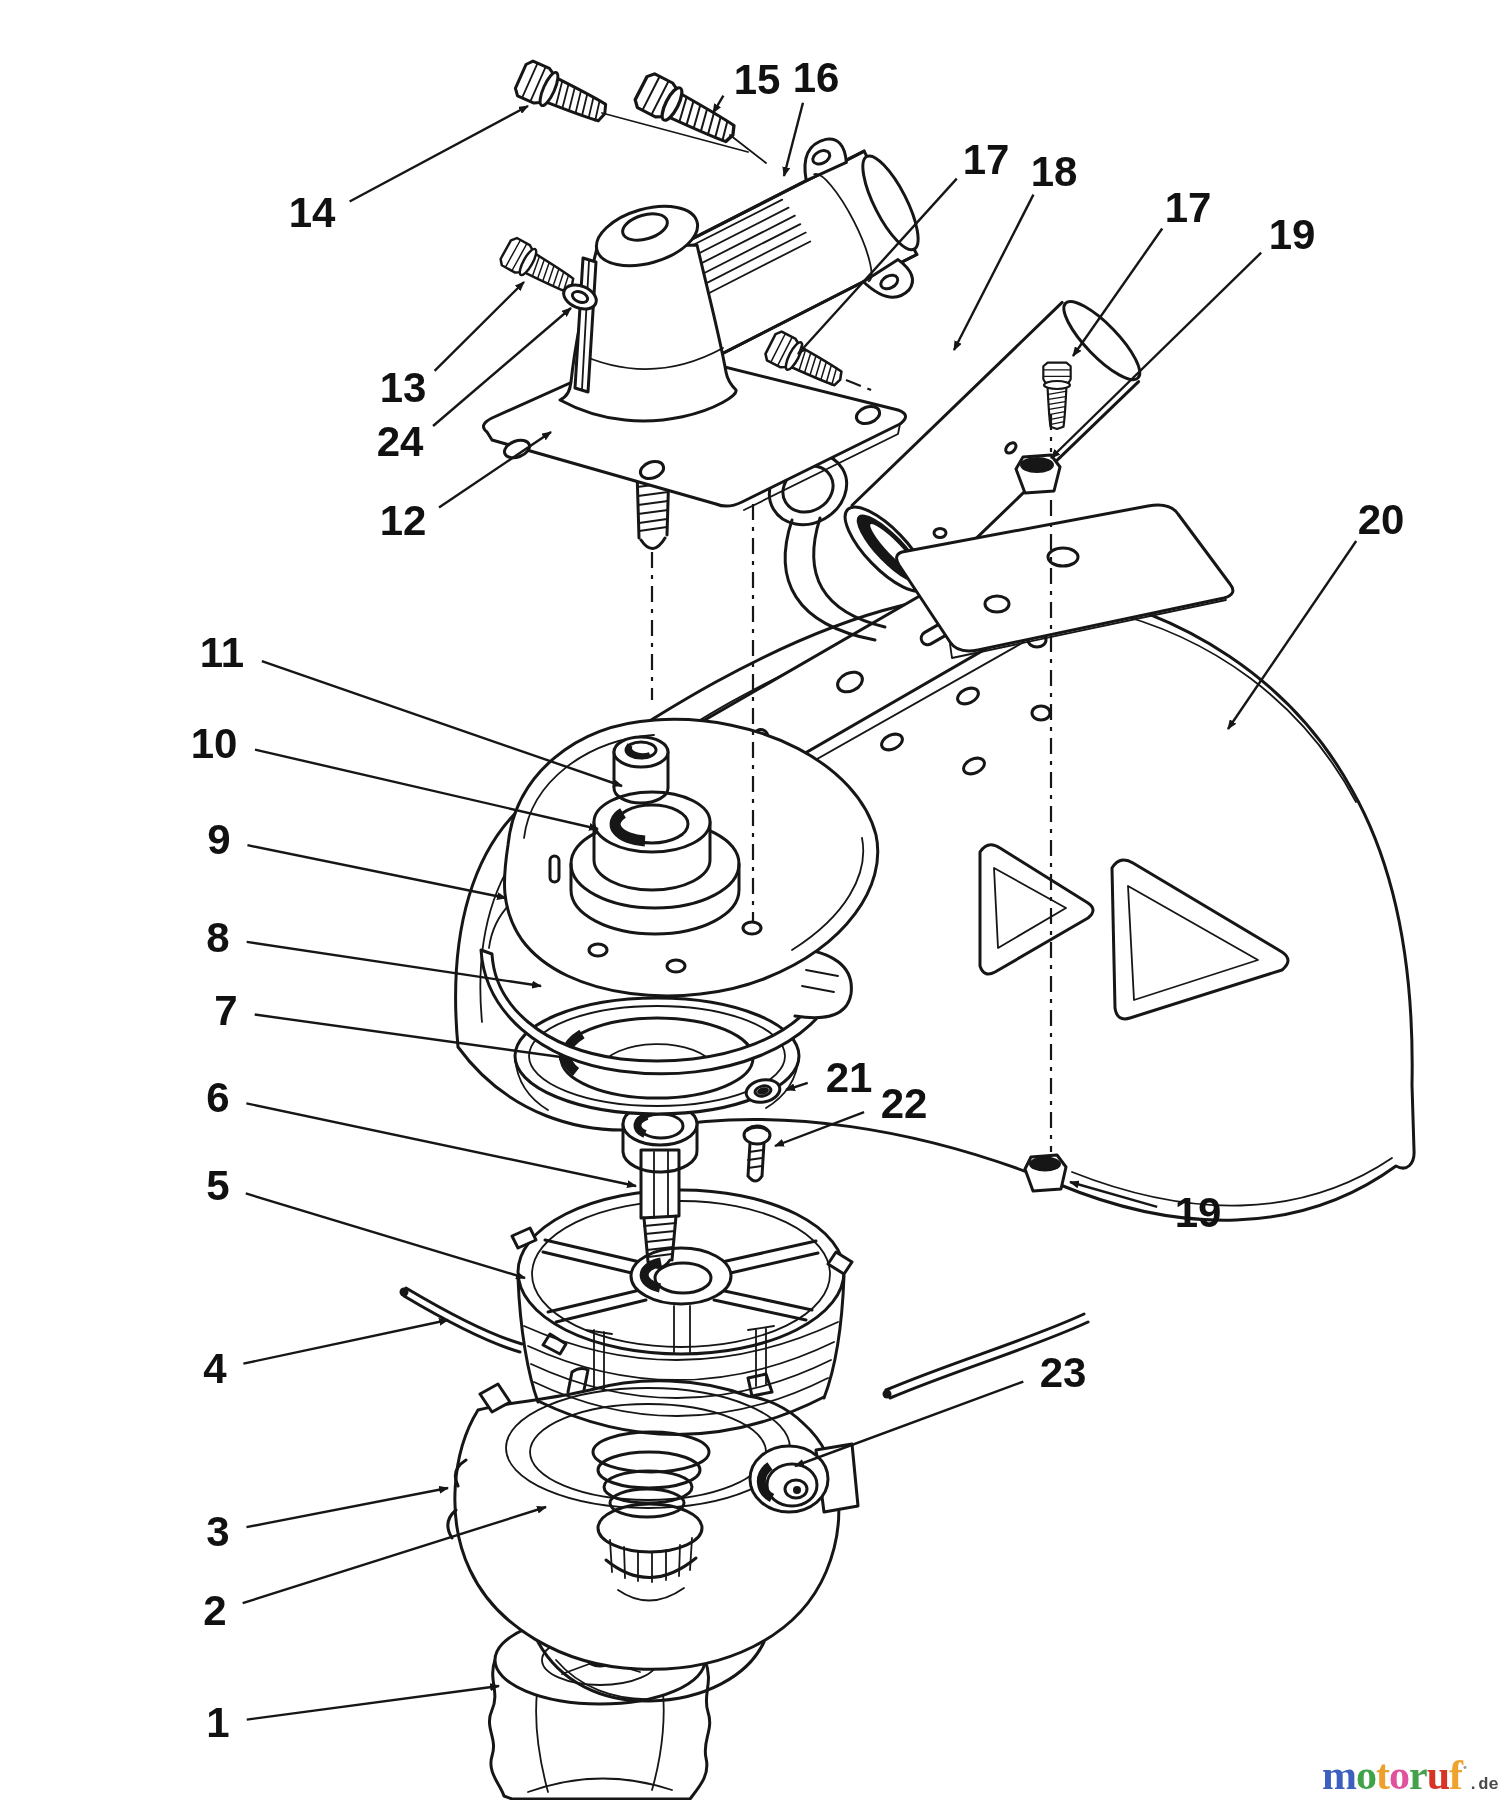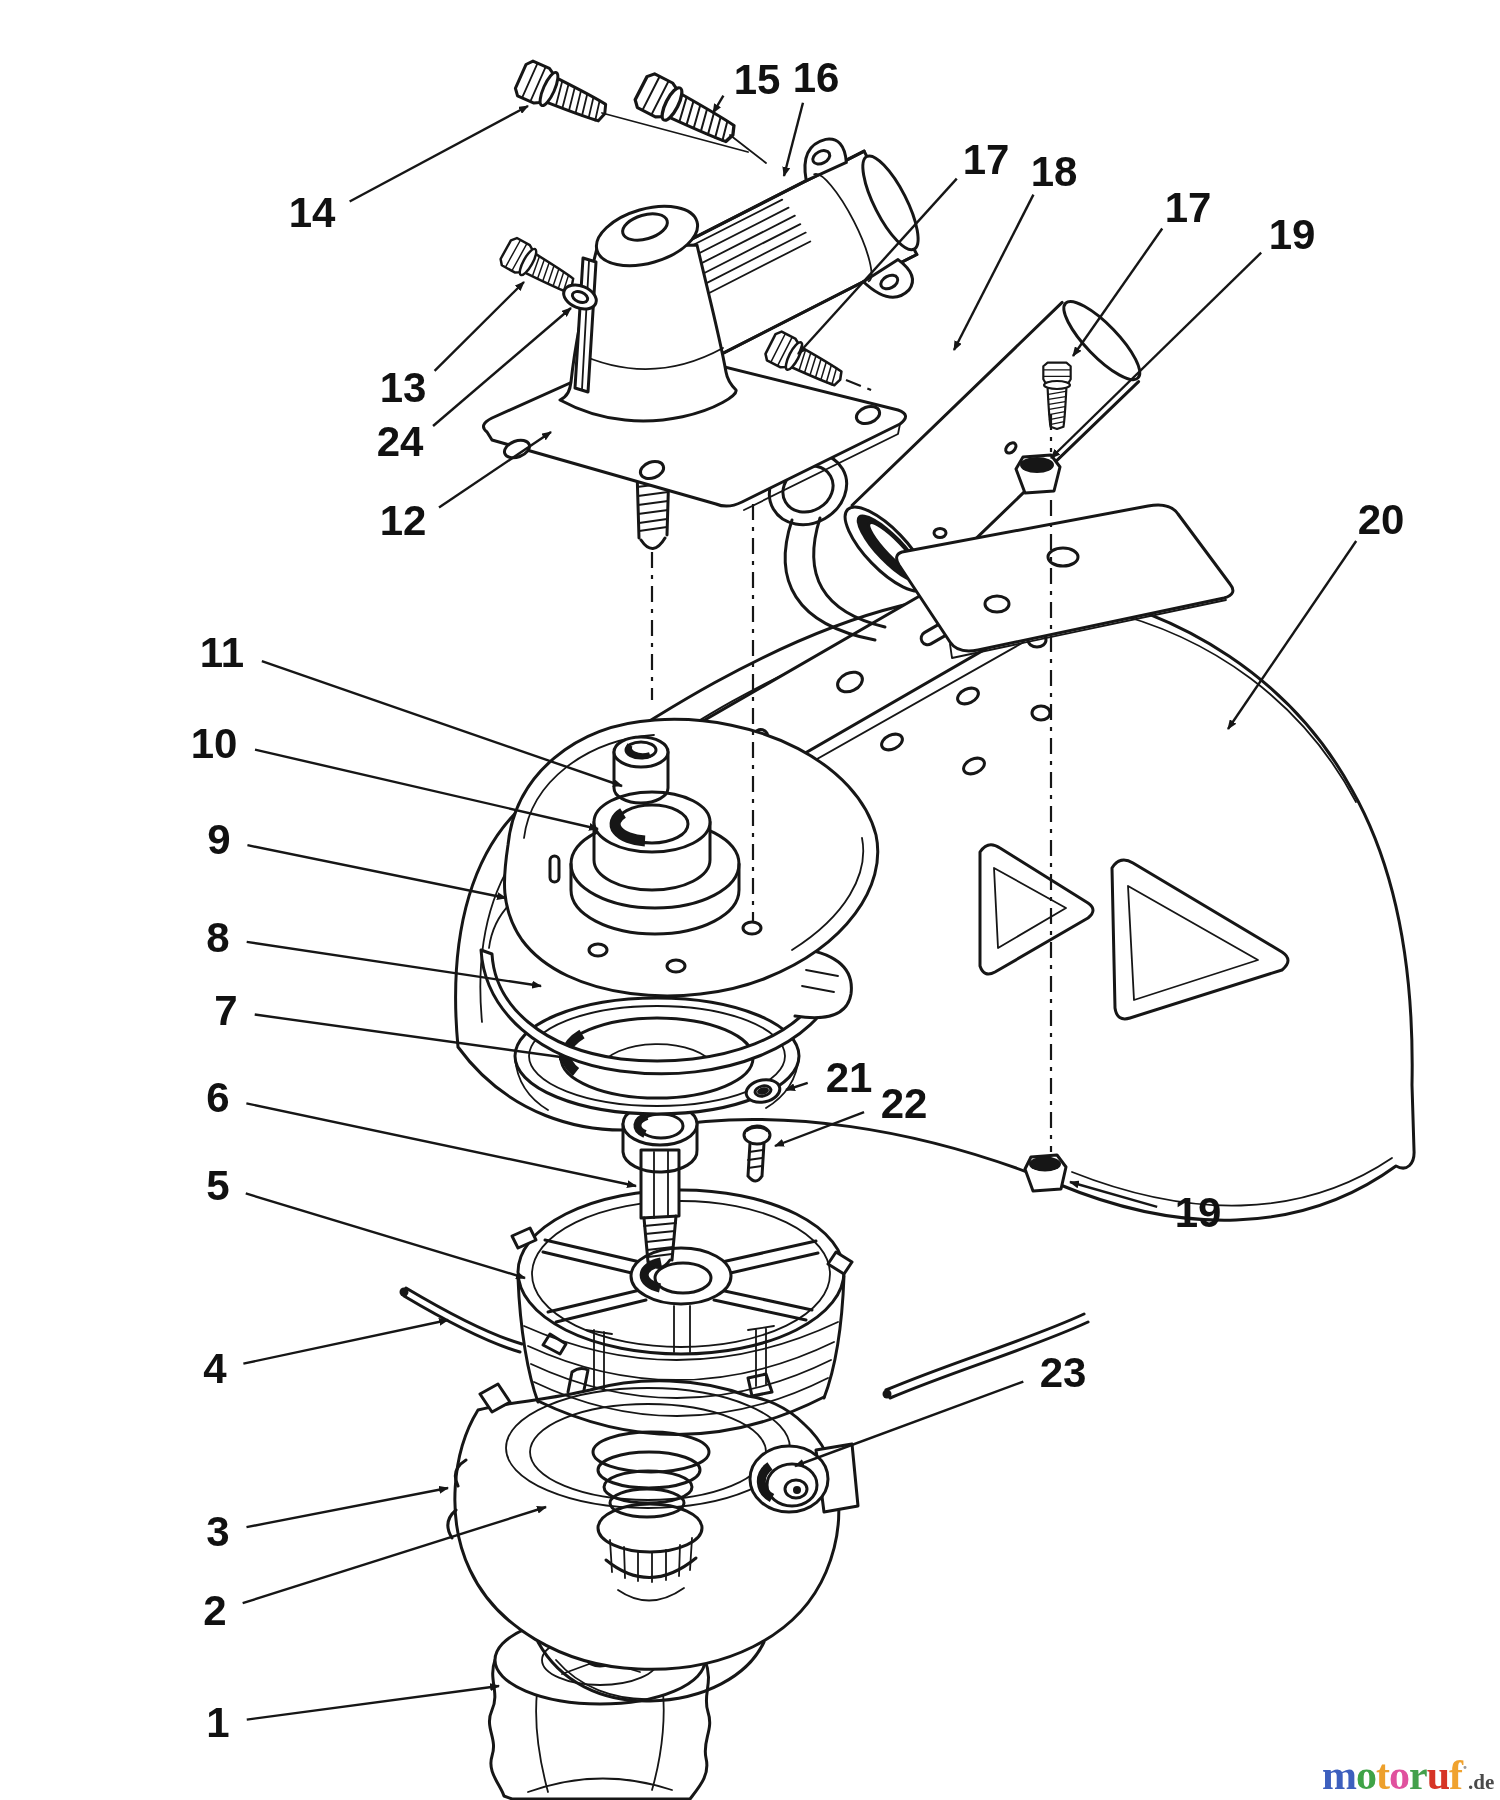--- a/index.html
+++ b/index.html
@@ -9,21 +9,21 @@
   .fw{fill:#ffffff;stroke:#161616;stroke-width:3;stroke-linejoin:round;stroke-linecap:round;}
   .ln{fill:none;stroke:#161616;stroke-width:3;stroke-linecap:round;stroke-linejoin:round;}
   .thin{stroke-width:1.8;}
   .fb{fill:#161616;stroke:none;}
   .cl{fill:none;stroke:#161616;stroke-width:2.2;stroke-dasharray:16 7 4 7;}
   .callout-line{stroke:#161616;stroke-width:2.4;fill:none;}
   .callout-text{font-family:"Liberation Sans",sans-serif;font-weight:bold;font-size:42px;fill:#111;}
   .logo{position:absolute;left:1322px;top:1744px;white-space:nowrap;
         font-family:"Liberation Serif",serif;font-weight:bold;font-size:42px;line-height:48px;}
   .logo .lt{letter-spacing:-1px;}
-  .logo-suffix{font-size:21px;font-weight:bold;}
+  .logo-suffix{font-size:17px;font-weight:bold;font-family:Liberation Mono, monospace;}
   .logo-dot{font-size:18px;vertical-align:super;}
 </style>
 </head>
 <body>
 
 <div class="stage">
 <svg width="1500" height="1800" viewBox="0 0 1500 1800">
   <defs>
     <marker id="arr" markerWidth="10" markerHeight="8" refX="9" refY="4" orient="auto" markerUnits="userSpaceOnUse">
       <path d="M0,0 L10,4 L0,8 Z" fill="#161616"></path>

